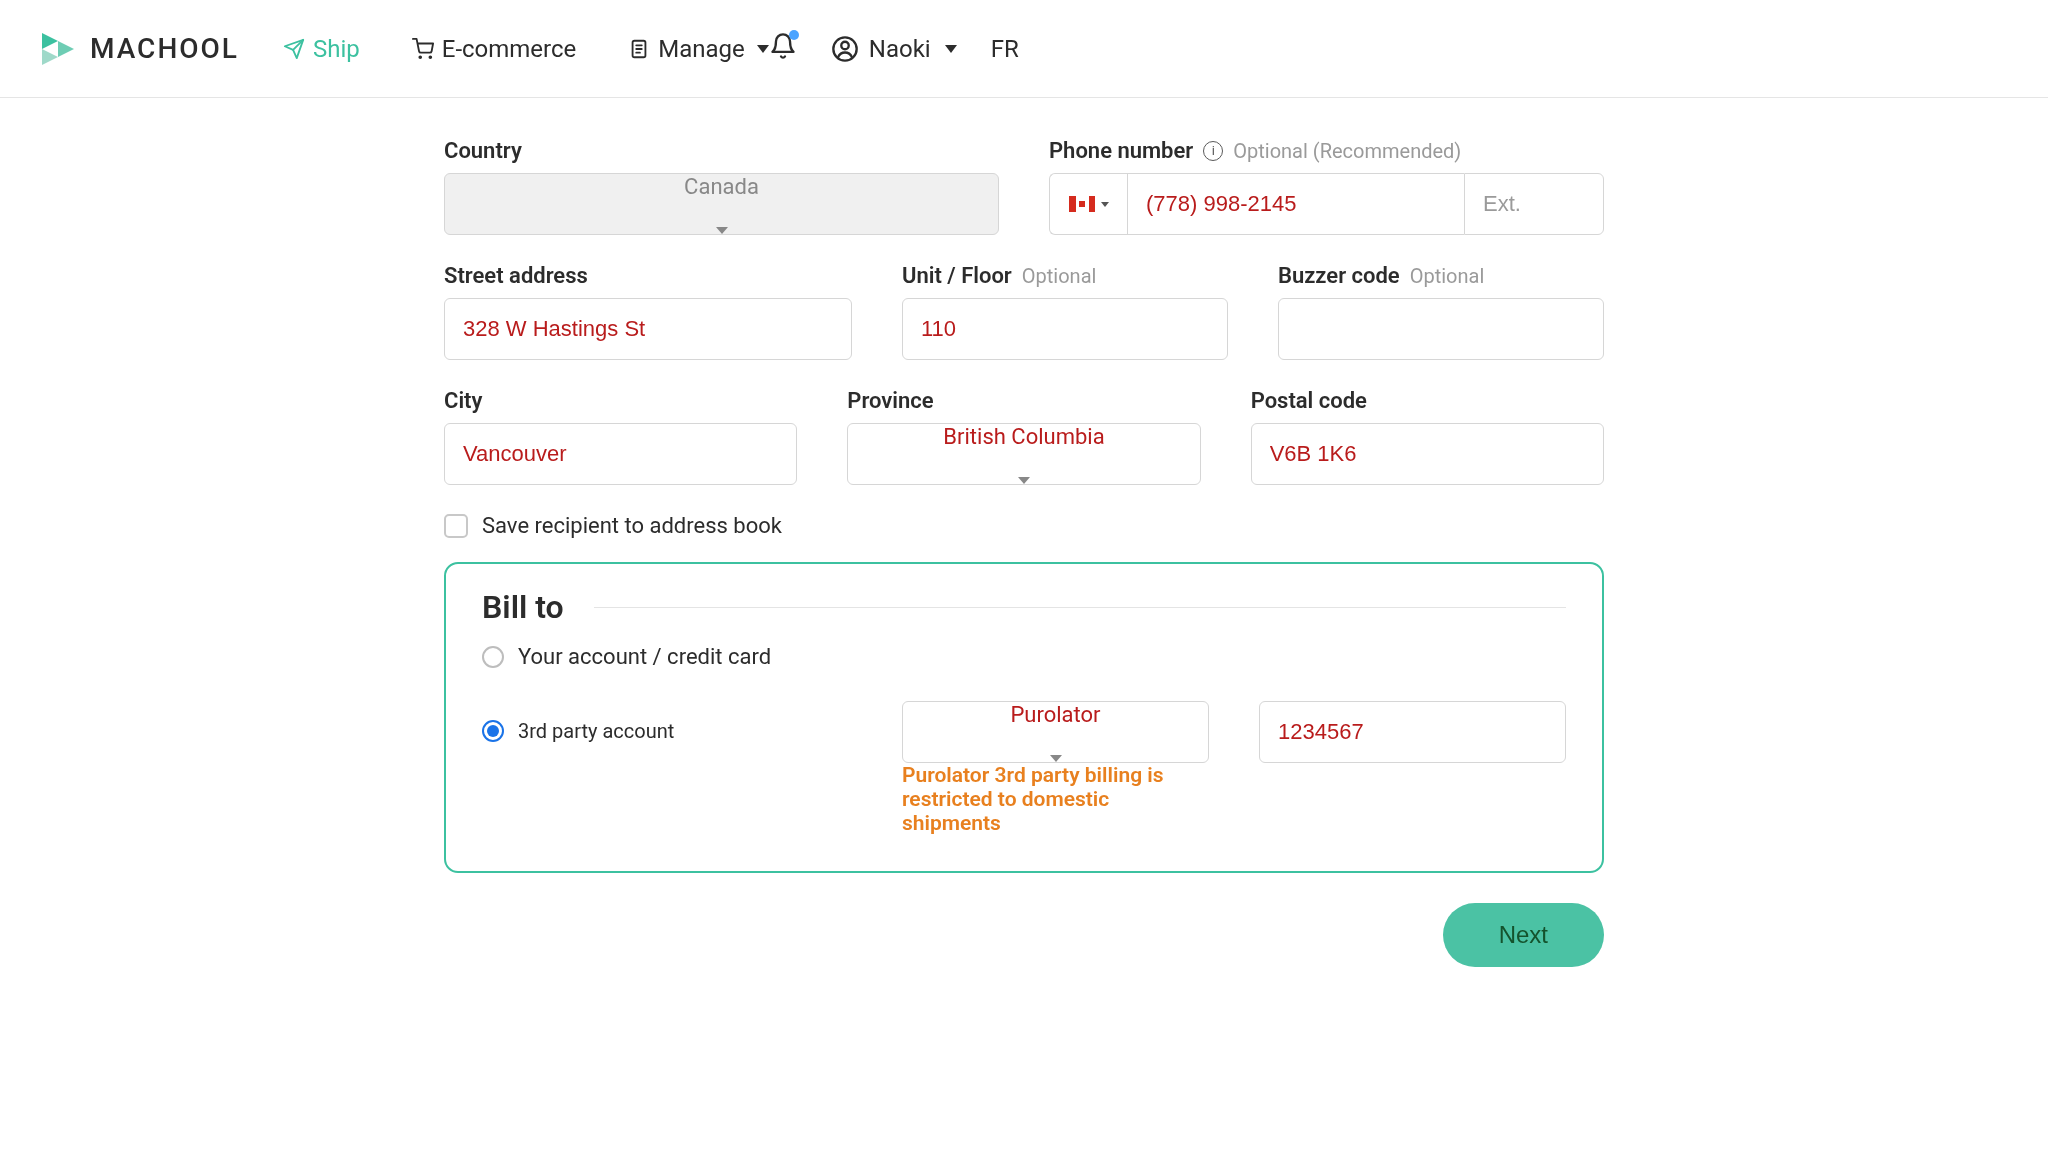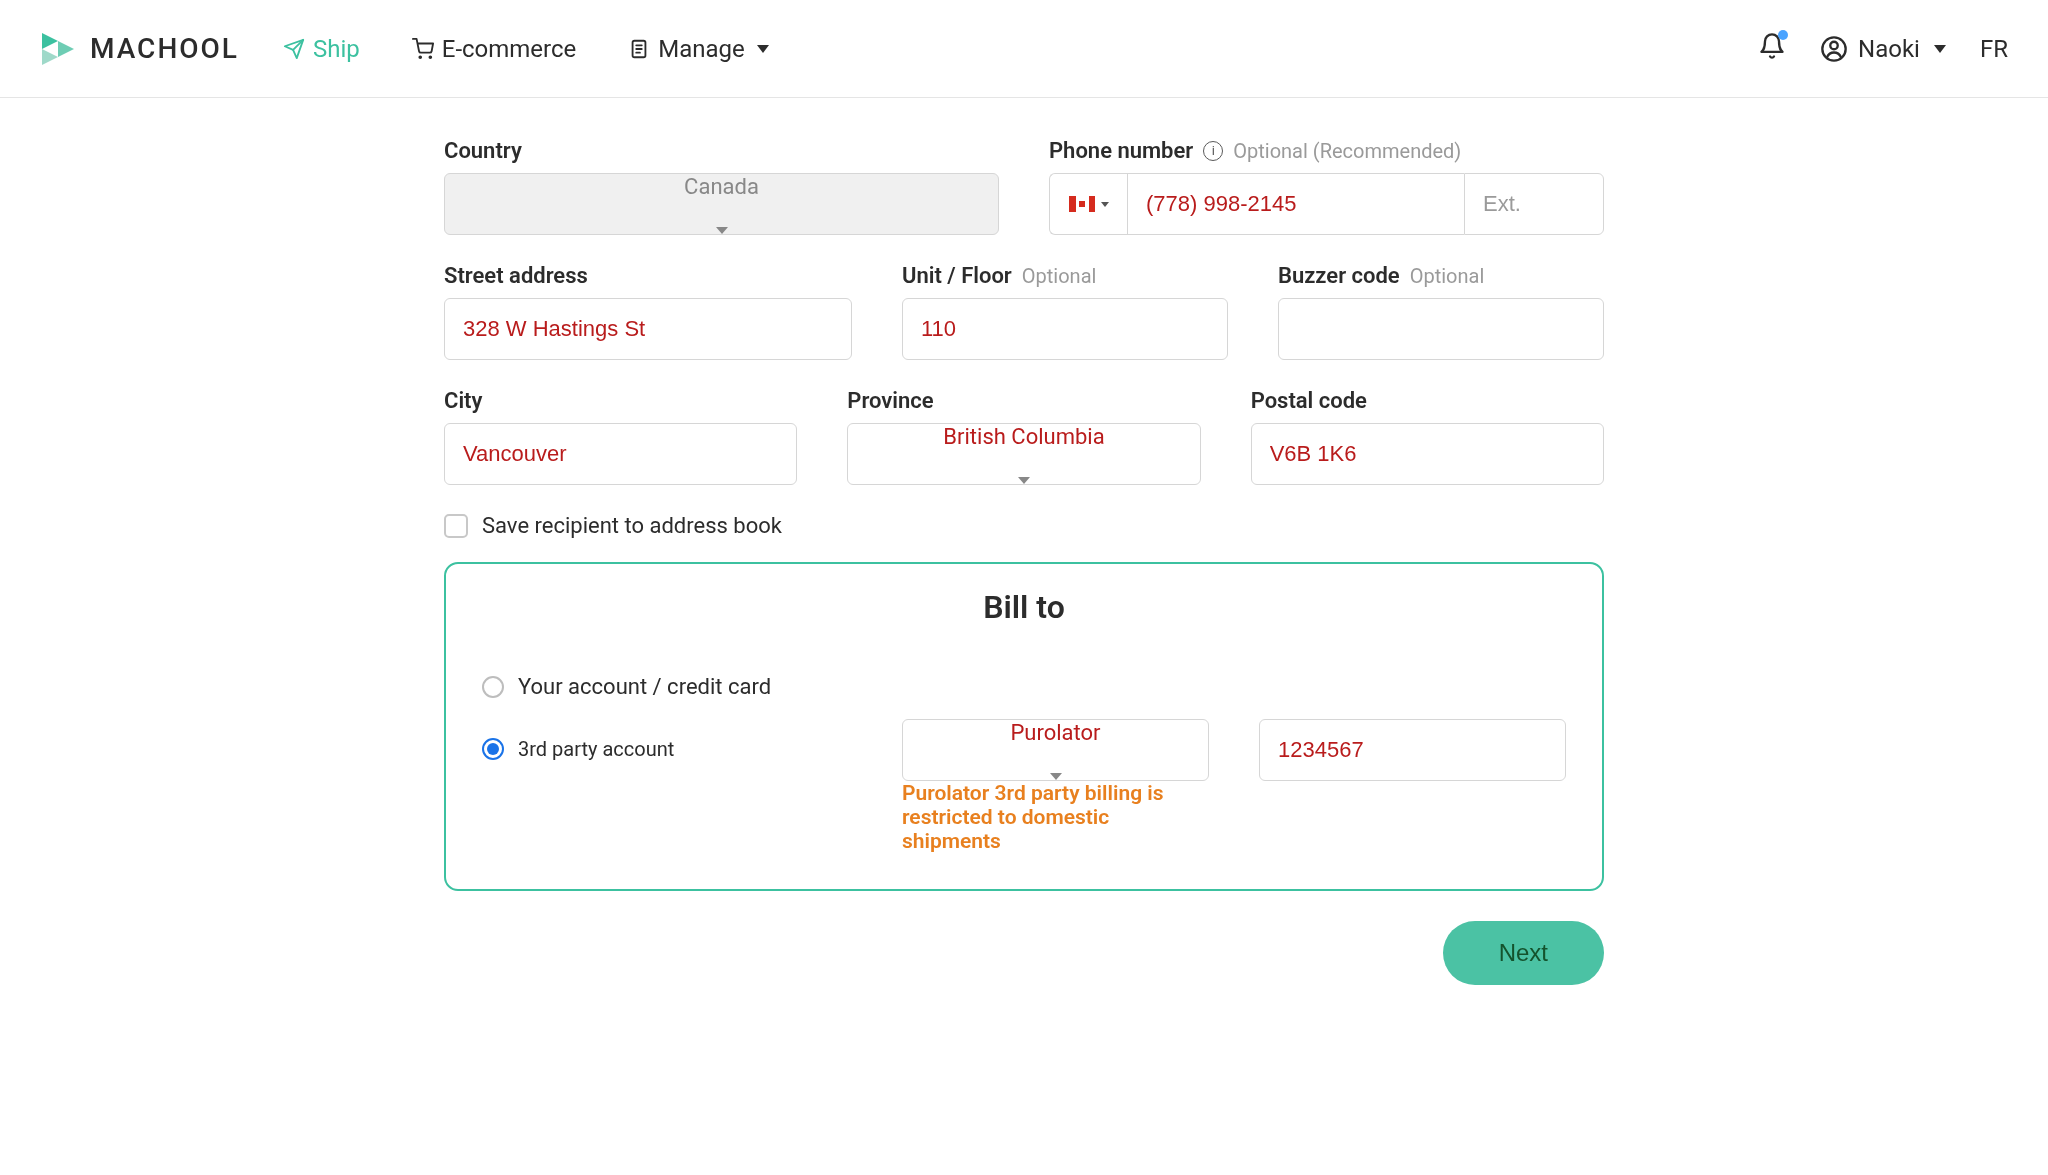--- a/index.html
+++ b/index.html
@@ -5,21 +5,20 @@
   * { box-sizing: border-box; margin: 0; padding: 0; }
   body {
     font-family: -apple-system, BlinkMacSystemFont, "Segoe UI", Roboto, Helvetica, Arial, sans-serif;
     background: #fff;
     color: #2c2c2c;
     font-size: 20px;
   }
   .header {
     display: flex;
     align-items: center;
-    justify-content: space-between;
     padding: 0 40px;
     height: 98px;
     border-bottom: 1px solid #e5e5e5;
   }
   .header-left {
     display: flex;
     align-items: center;
     gap: 44px;
   }
   .logo {
@@ -167,32 +166,31 @@
 
   .billto-card {
     border: 2px solid #3cc1a0;
     border-radius: 14px;
     padding: 24px 36px 36px;
     margin-bottom: 30px;
   }
   .billto-header {
     display: flex; align-items: center; gap: 30px;
     margin-bottom: 18px;
-    flex-direction: column;
   }
   .billto-title {
     font-size: 32px; font-weight: 600; color: #2c2c2c;
     white-space: nowrap;
   }
   .billto-line { flex: 1; height: 1px; background: #e4e4e4; }
 
   .radio-row {
     display: flex; align-items: center; gap: 14px;
     font-size: 22px; color: #2c2c2c;
-    margin-bottom: 20px;
+    margin-bottom: 32px;
   }
   .radio {
     width: 22px; height: 22px; border-radius: 50%;
     border: 2px solid #bdbdbd; cursor: pointer;
     display: flex; align-items: center; justify-content: center;
     flex-shrink: 0;
   }
   .radio.checked { border-color: #1a73e8; }
   .radio.checked::after {
     content: ""; width: 12px; height: 12px; border-radius: 50%;

